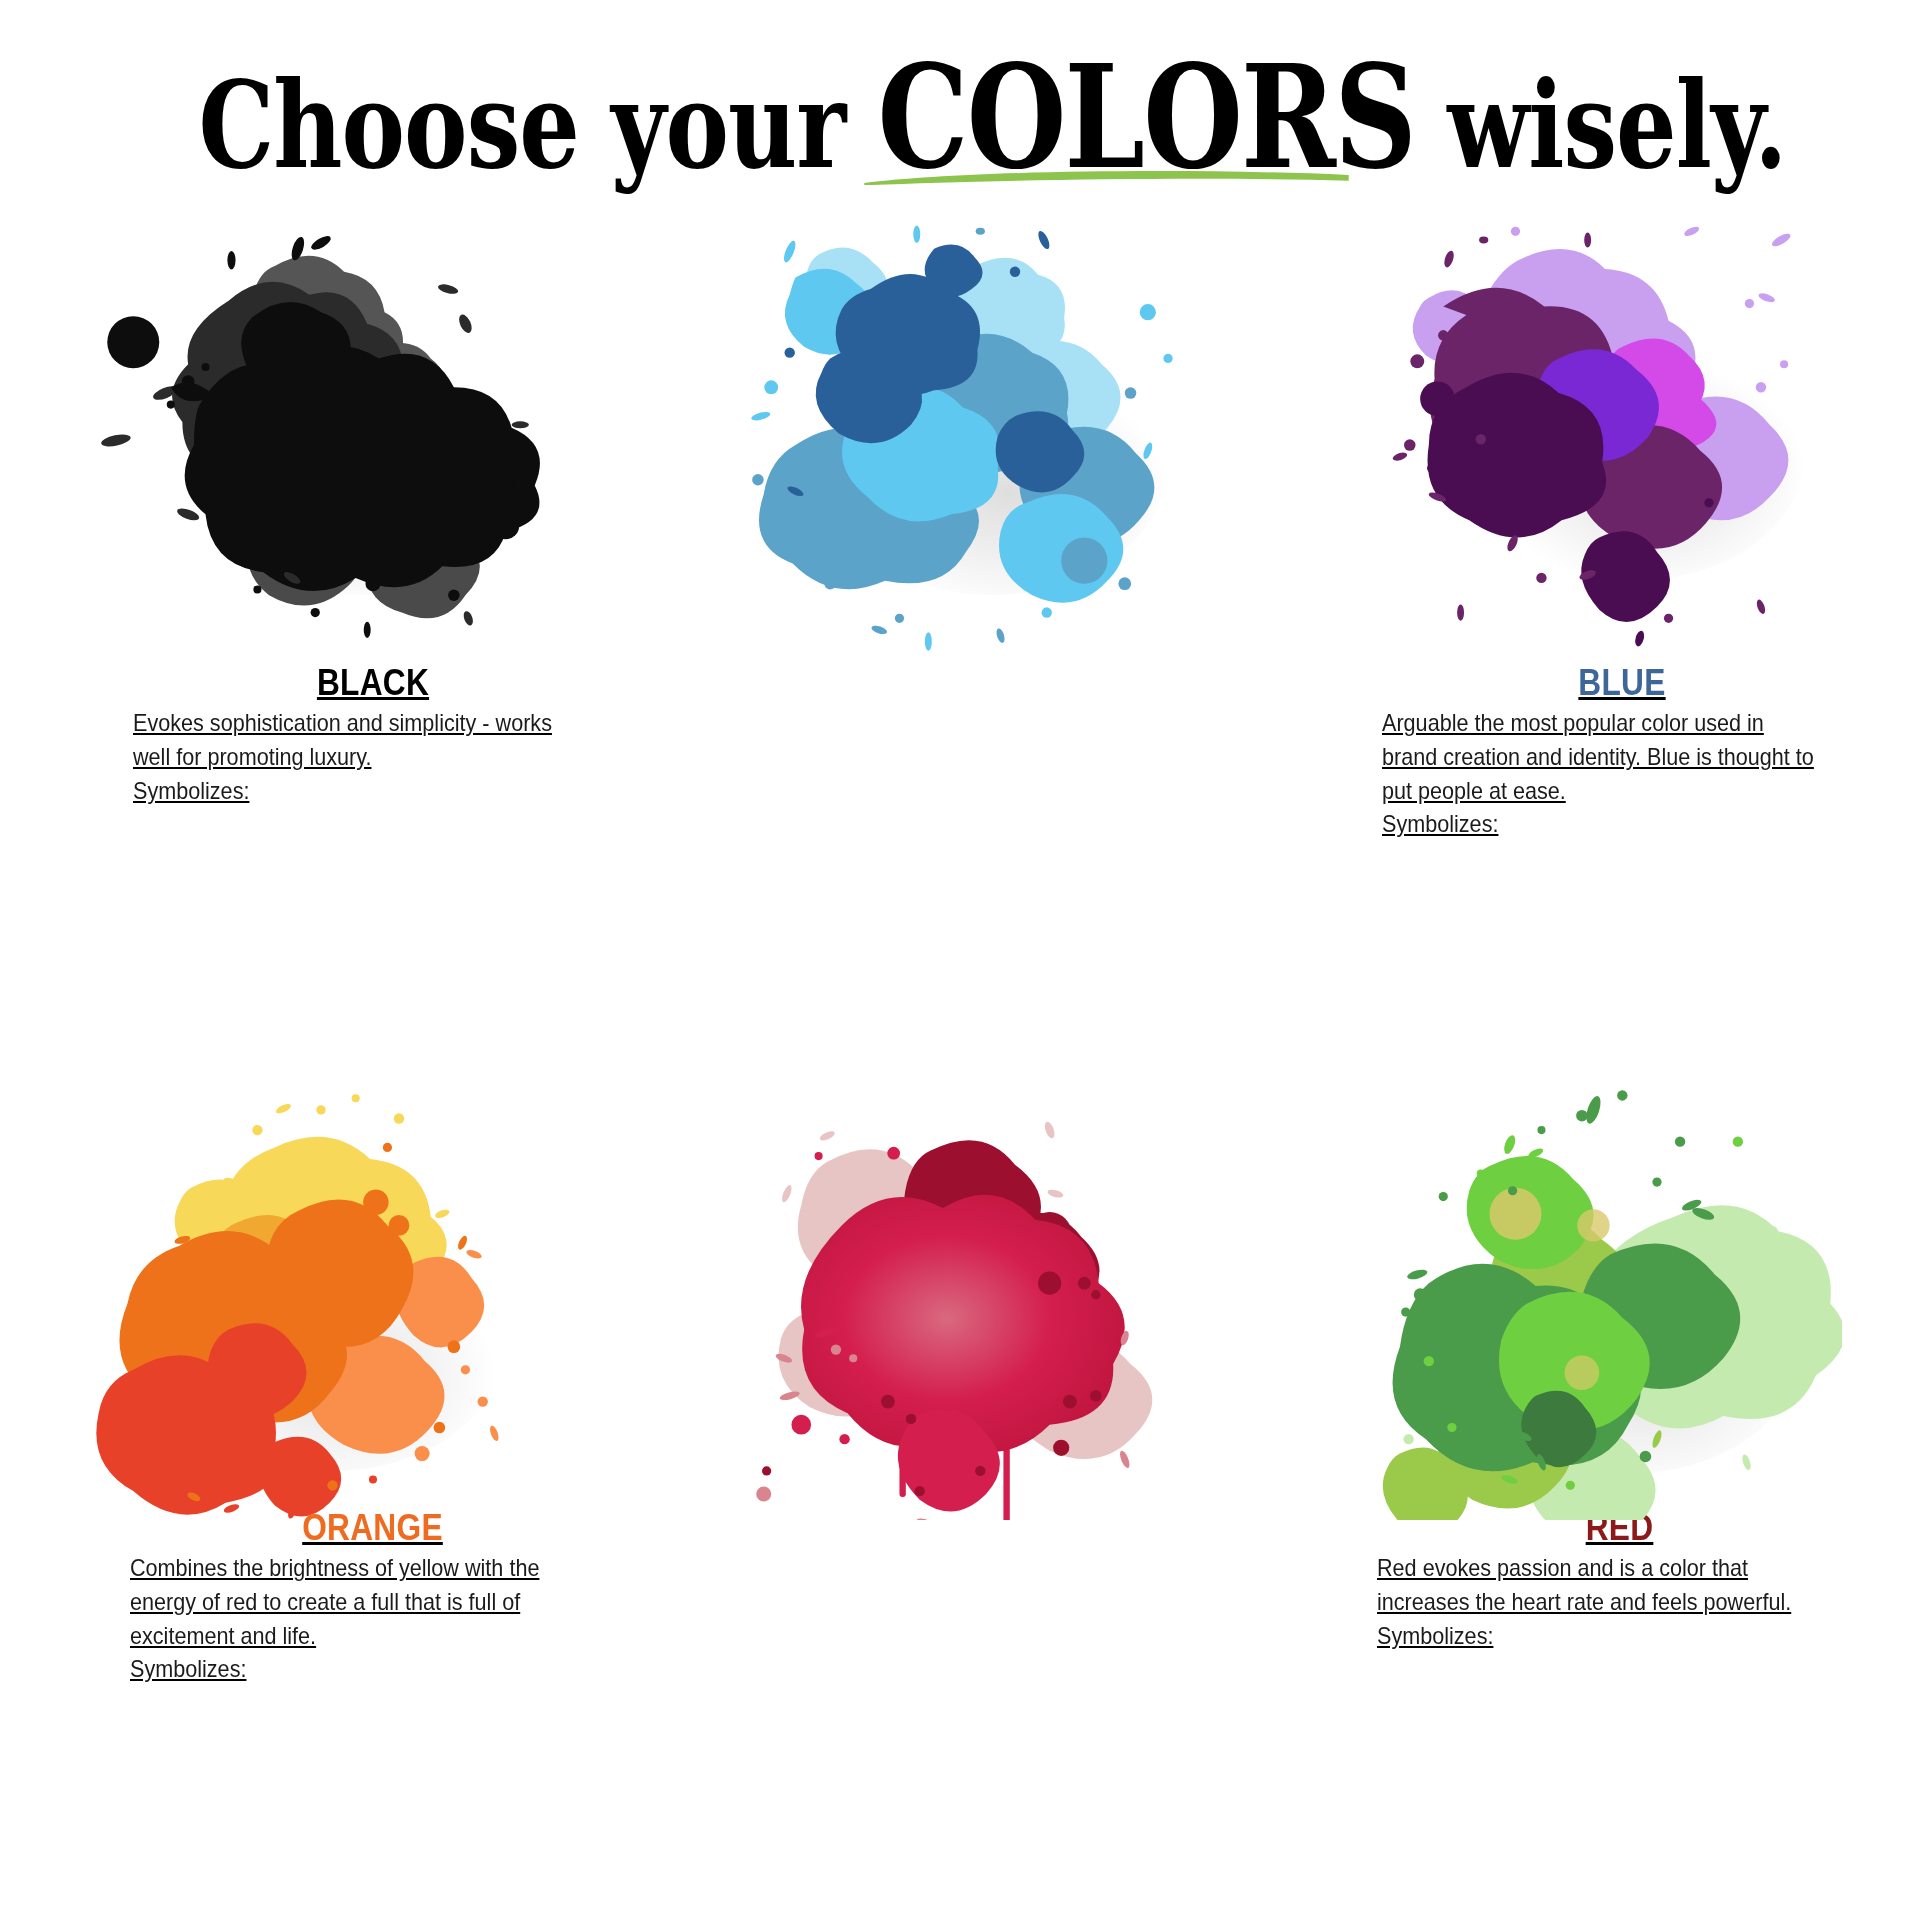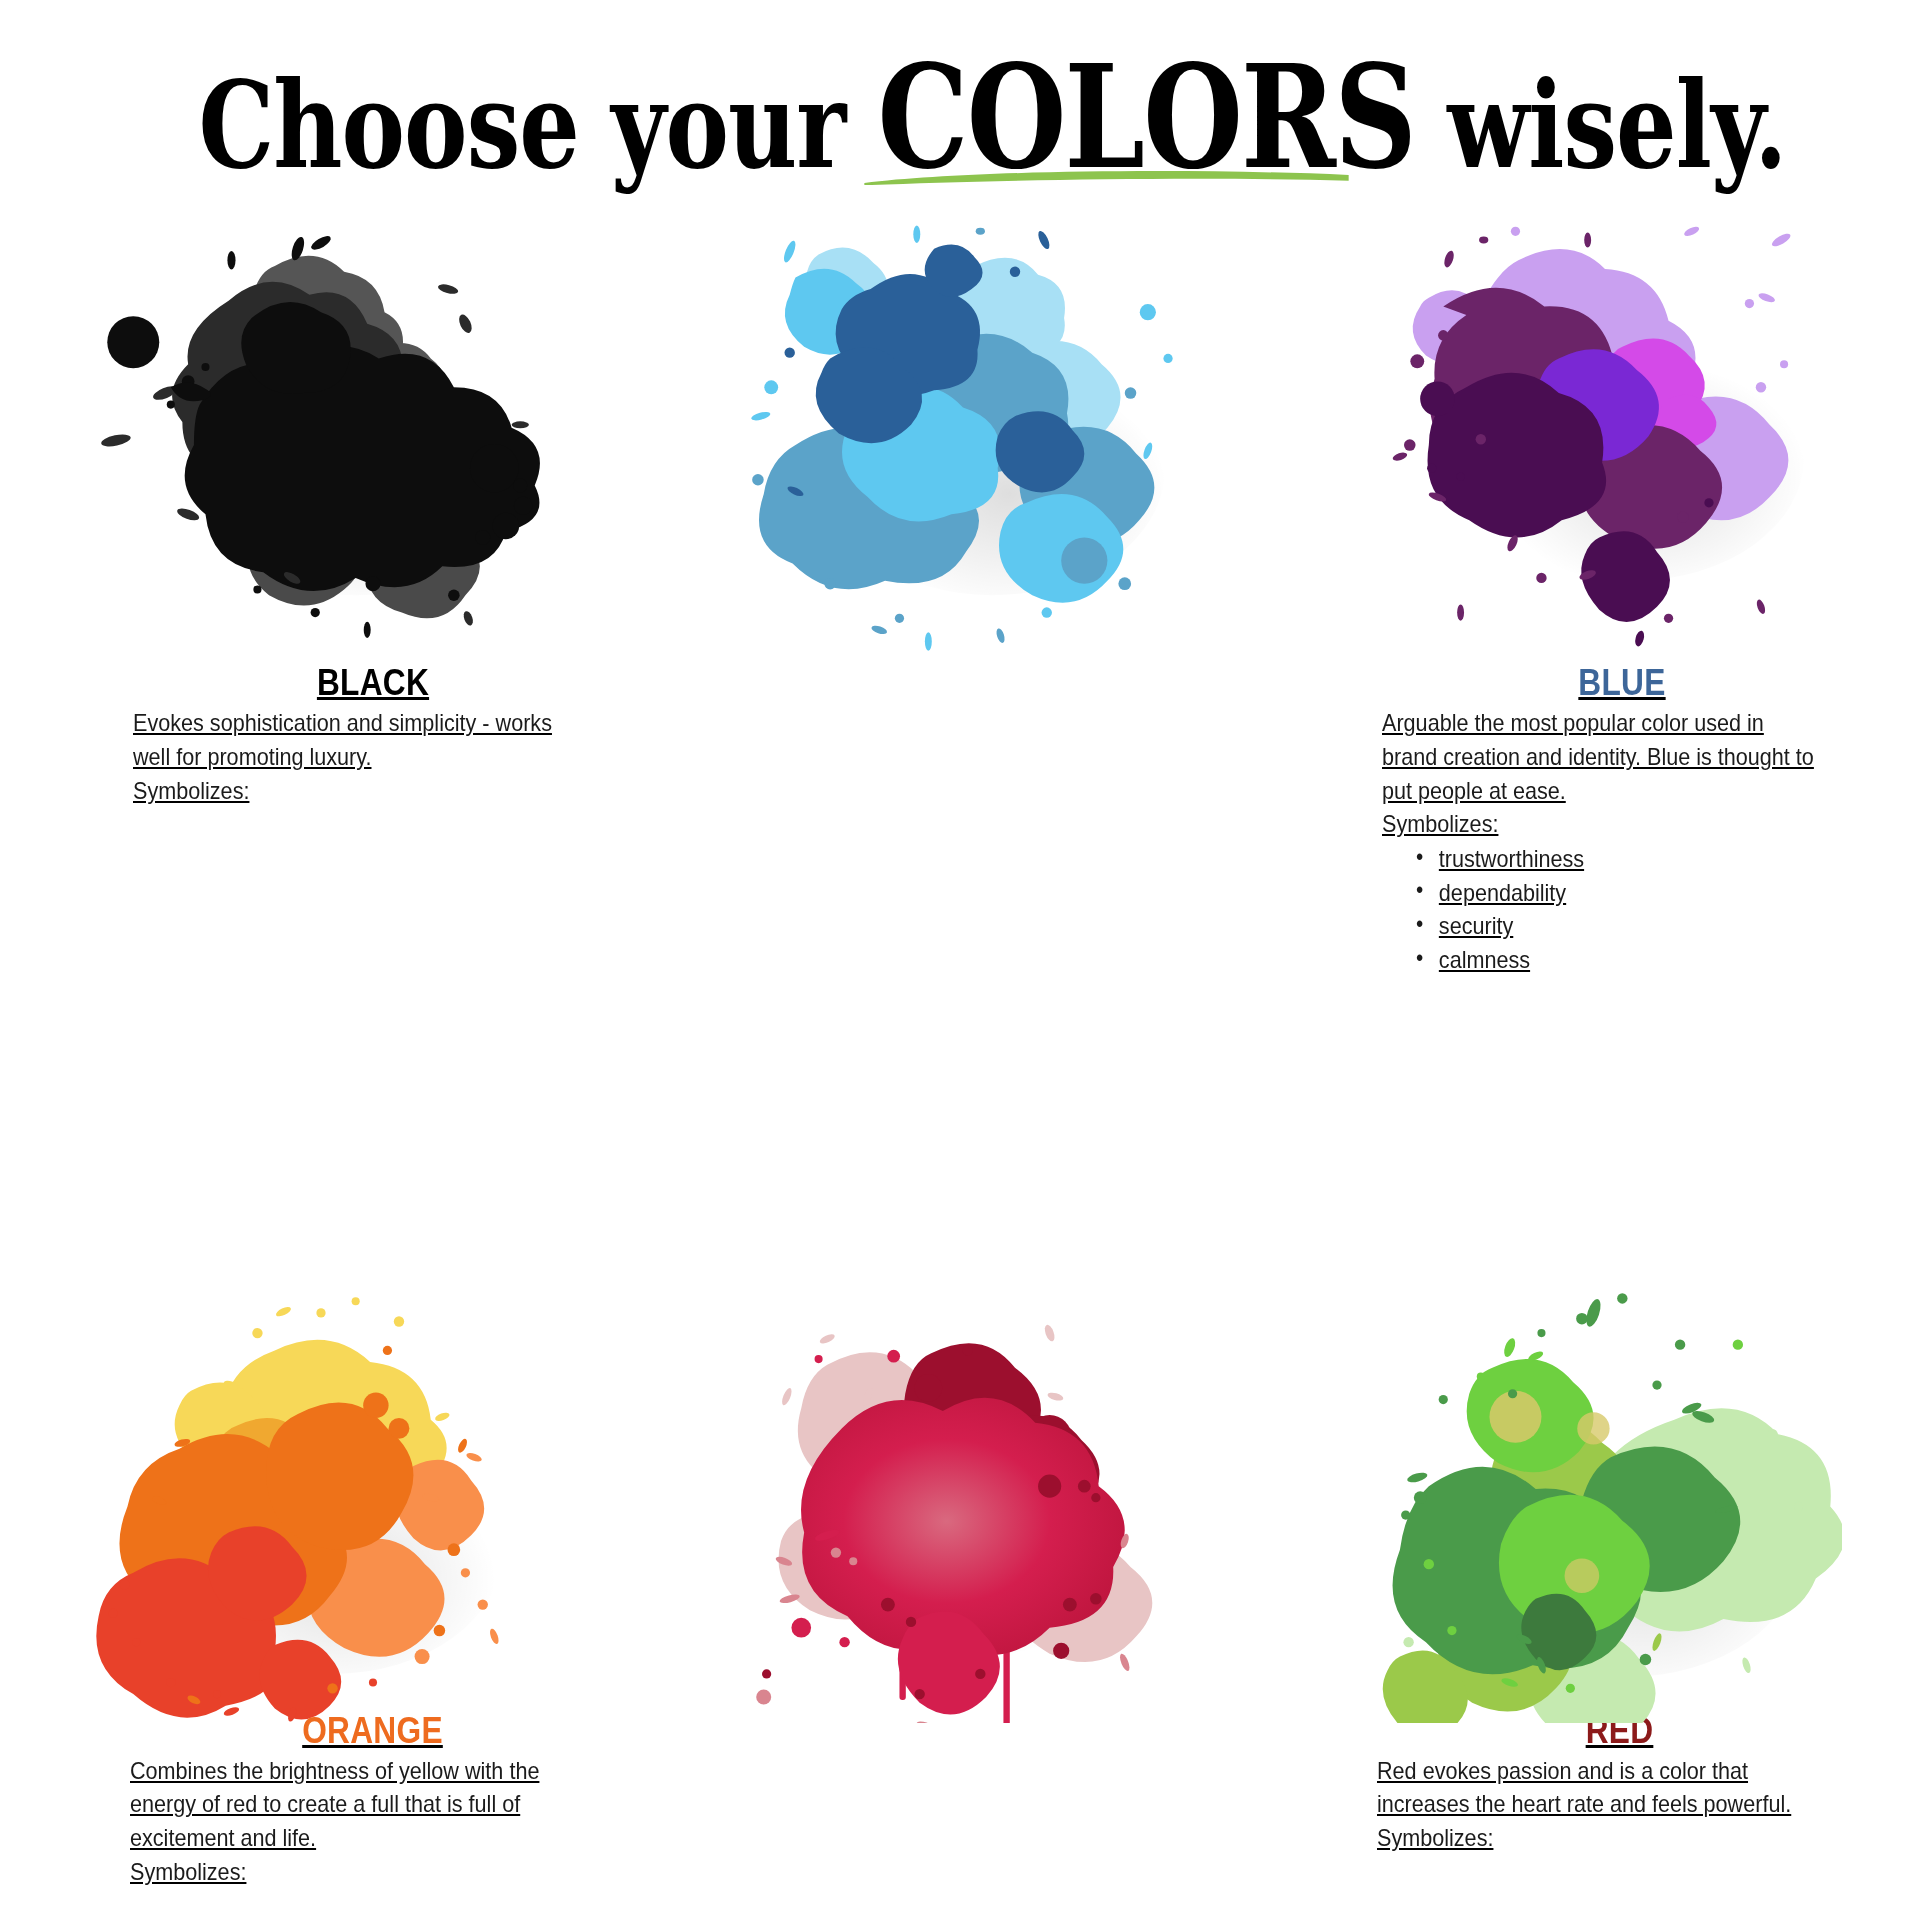--- a/index.html
+++ b/index.html
@@ -49,21 +49,21 @@
   .grid{
     position:absolute;
     left:0;top:214px;
     width:1926px;
   }
   .row{
     display:flex;
     width:1926px;
   }
   .row-1{height:867px;}
-  .row-2{height:844px;align-items:center;}
+  .row-2{height:844px;}
   .cell{
     width:642px;
     position:relative;
     box-sizing:border-box;
   }
 
   
   .splat-box{
     position:relative;
     width:642px;
@@ -259,26 +259,20 @@
             <ellipse cx="730" cy="410" rx="6" ry="15" fill="#5ec8f0" transform="rotate(20 730 410)"></ellipse>
             <ellipse cx="350" cy="740" rx="6" ry="16" fill="#5ec8f0"></ellipse>
             <ellipse cx="265" cy="720" rx="14" ry="6" fill="#5ba3c9" transform="rotate(18 265 720)"></ellipse>
             <ellipse cx="475" cy="730" rx="6" ry="13" fill="#5ba3c9" transform="rotate(-18 475 730)"></ellipse>
           </svg>
         </div>
         <div class="text-col tc-blue">
           <h2 class="color-head" style="color:#3D6699">BLUE</h2>
           <div class="body-text">Arguable the most popular color used in brand creation and identity. Blue is thought to put people at ease.</div>
           <div class="symb-label">Symbolizes:</div>
-          <ul class="symb">
-            <li>trustworthiness</li>
-            <li>dependability</li>
-            <li>security</li>
-            <li>calmness</li>
-          </ul>
         </div>
       </div>
 
       <div class="cell">
         <div class="splat-box">
           <svg viewBox="0 0 820 760">
             <defs>
               <radialGradient id="shP" cx="55%" cy="58%" r="46%">
                 <stop offset="0%" stop-color="#000" stop-opacity="0.13"></stop>
                 <stop offset="100%" stop-color="#000" stop-opacity="0"></stop>

